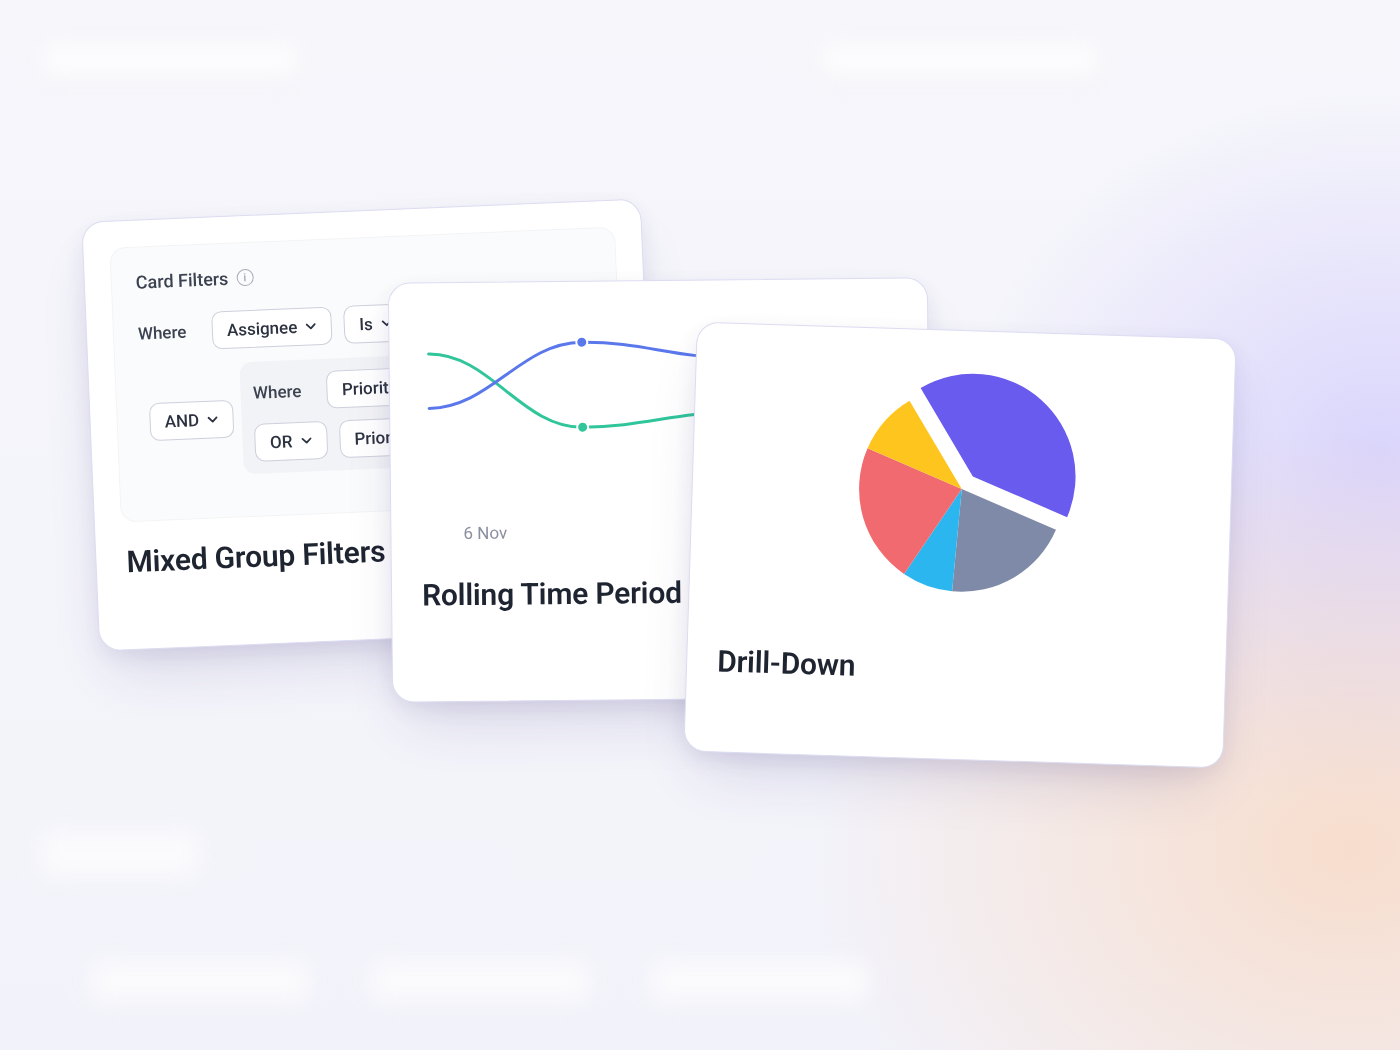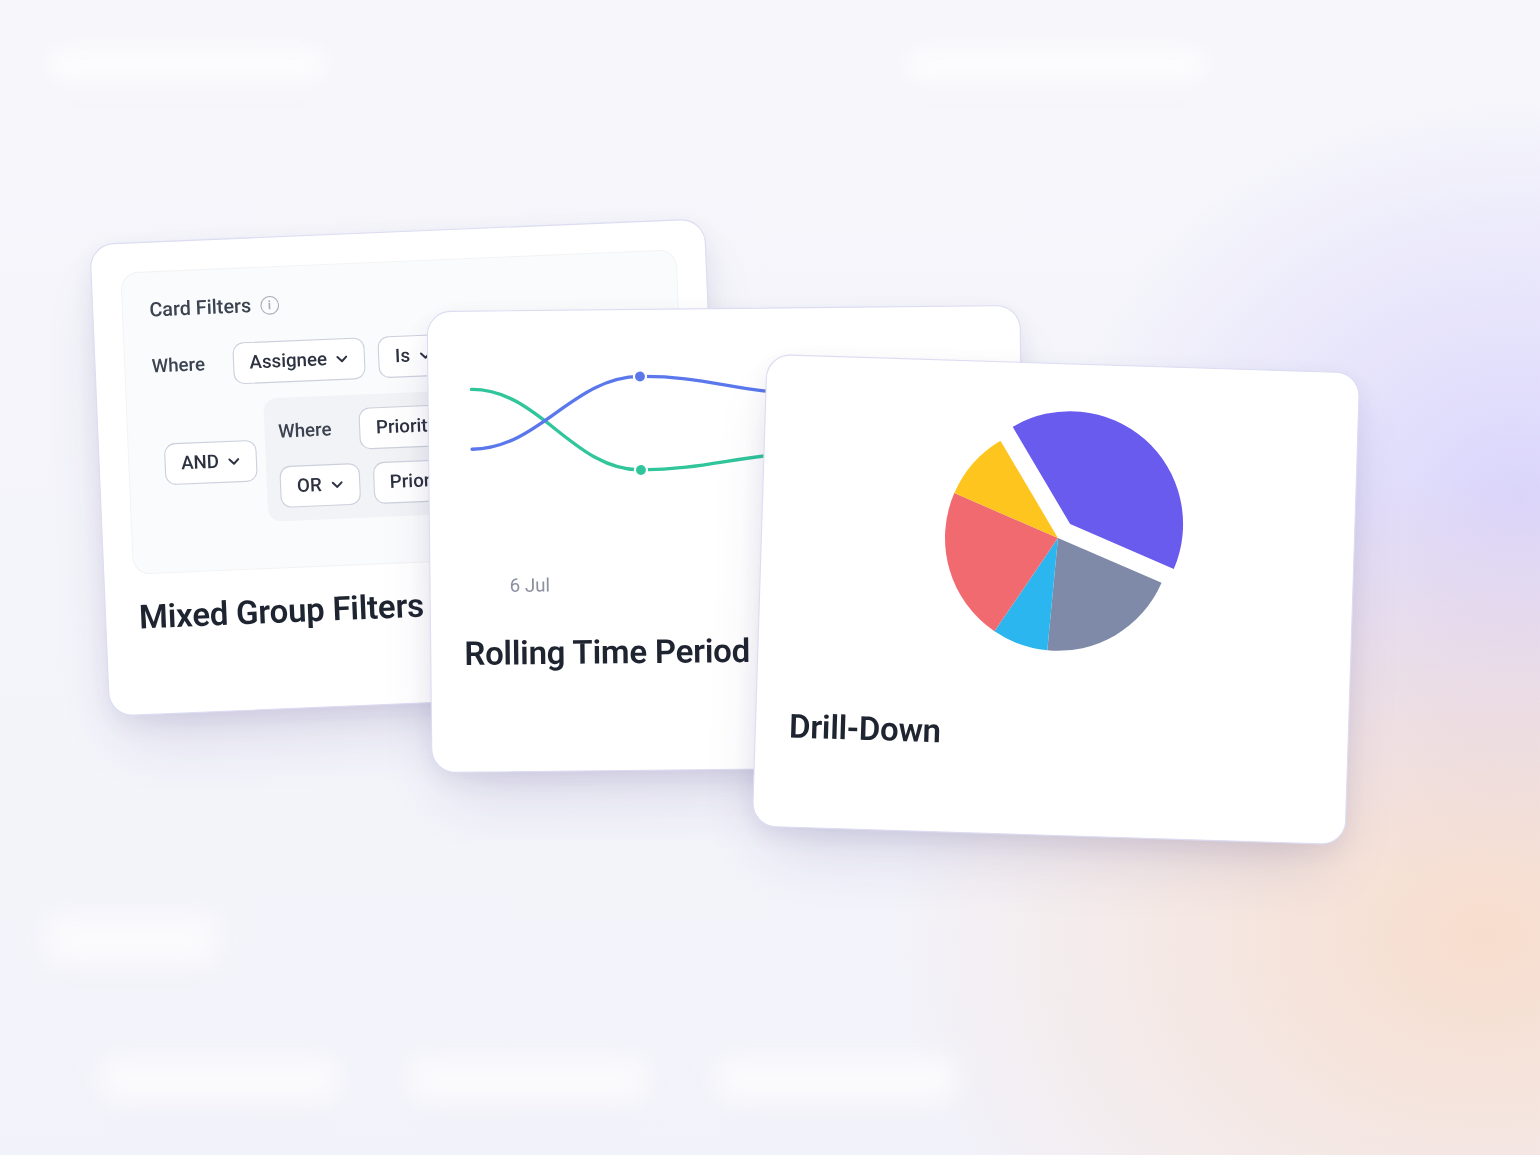--- a/index.html
+++ b/index.html
@@ -170,21 +170,21 @@
           <path d="M 20 40.60000000000001 C 81.33333333333333 40.60000000000001, 111.99999999999999 115.4, 173.33333333333331 115.4 C 234.66666666666663 115.4, 265.3333333333333 101.80000000000001, 326.66666666666663 101.80000000000001 C 388 101.80000000000001, 418.66666666666663 33.8, 480 33.8" fill="none" stroke="#30c59a" stroke-width="3" stroke-linecap="round"></path>
           <circle cx="173.33333333333331" cy="115.4" r="5.5" fill="#30c59a" stroke="#fff" stroke-width="2"></circle>
           <circle cx="326.66666666666663" cy="101.80000000000001" r="5.5" fill="#30c59a" stroke="#fff" stroke-width="2"></circle>
           <circle cx="480" cy="33.8" r="5.5" fill="#30c59a" stroke="#fff" stroke-width="2"></circle>
           <path d="M 20 95 C 81.33333333333333 95, 111.99999999999999 30.4, 173.33333333333331 30.4 C 234.66666666666663 30.4, 265.3333333333333 47.4, 326.66666666666663 47.4 C 388 47.4, 418.66666666666663 149.4, 480 149.4" fill="none" stroke="#5a78ec" stroke-width="3" stroke-linecap="round"></path>
           <circle cx="173.33333333333331" cy="30.4" r="5.5" fill="#5a78ec" stroke="#fff" stroke-width="2"></circle>
           <circle cx="326.66666666666663" cy="47.4" r="5.5" fill="#5a78ec" stroke="#fff" stroke-width="2"></circle>
           <circle cx="480" cy="149.4" r="5.5" fill="#5a78ec" stroke="#fff" stroke-width="2"></circle>
         </svg>
       <div class="axis-labels">
-        <span>6 Jul</span>
+        <span>6 Nov</span>
         <span>13 Jan</span>
       </div>
     </div>
     <div class="card-title" style="padding-top:34px;">Rolling Time Period</div>
   </div>
 
   <div class="card card-drill">
     <div class="pie-wrap">
       <svg id="pie-svg" viewBox="-150 -150 300 300" width="280" height="280">
           <path d="M 11.473631815476418 -13.869238369964204 L -47.46731563221319 -106.74531017518588 A 110 110 0 0 1 113.74904526318407 26.624462425350377 Z" fill="#6a5bef"></path>

